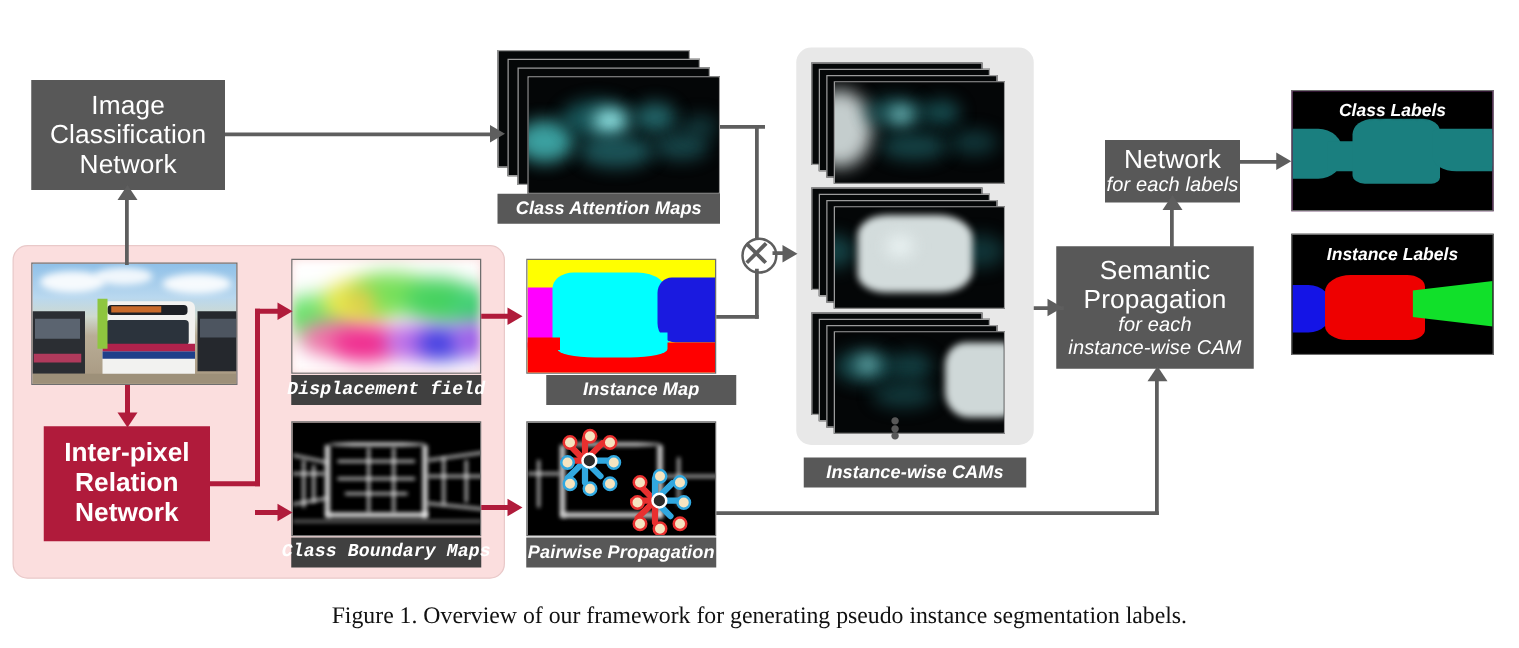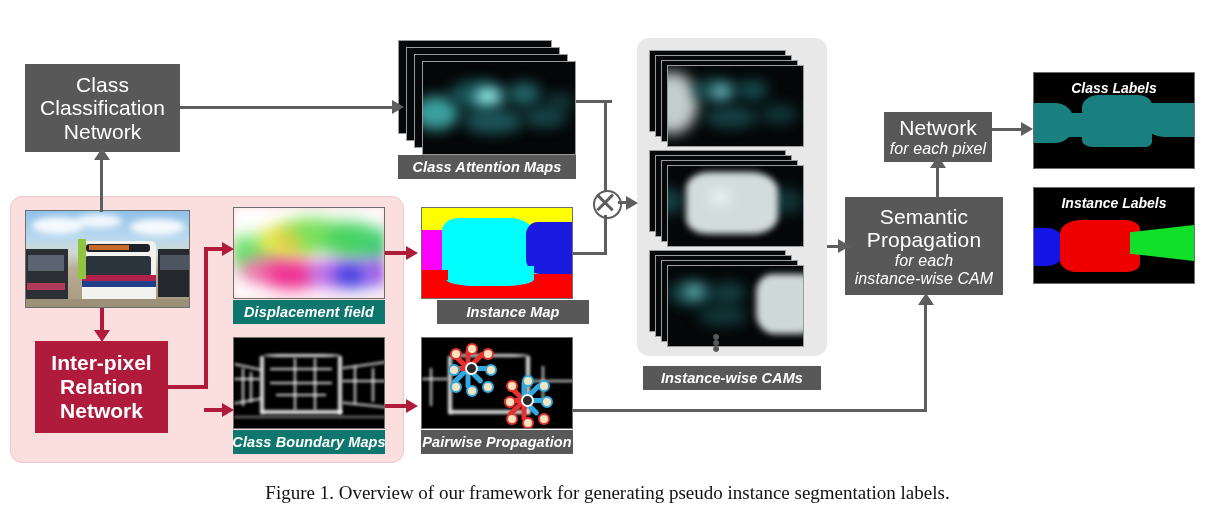--- a/index.html
+++ b/index.html
@@ -27,21 +27,21 @@
     font-size:21px;line-height:1.14;font-weight:600;
   }
 
   
   .chip{
     position:absolute;box-sizing:border-box;display:flex;align-items:center;
     justify-content:center;color:#ffffff;font-style:italic;font-weight:600;
     font-size:14.5px;white-space:nowrap;letter-spacing:.1px;
   }
   .chip.gray{background:#585858;}
-  .chip.red{background:#0f766e;}
+  .chip.red{background:#404040;font-family:Liberation Mono, monospace;}
   .chip.blue{background:#1789d6;line-height:1.18;flex-direction:column;font-size:15px;}
 
   
   .plate{position:absolute;box-sizing:border-box;overflow:hidden;}
   .plate.bordered{border:1.5px solid #6e6e6e;}
 
   
   #pinkbox{
     position:absolute;left:10px;top:196px;width:392px;height:265px;
     background:#fbdede;border:1.5px solid #e9c9c9;border-radius:12px;
@@ -104,21 +104,21 @@
   }
 </style>
 </head>
 <body>
 
 <div id="figure">
 
   <div id="pinkbox"></div>
 
   <div class="box proc" style="left:25px;top:64px;width:155px;height:88px;">
-    <div class="l1">Class</div>
+    <div class="l1">Image</div>
     <div class="l1">Classification</div>
     <div class="l1">Network</div>
   </div>
 
   <div class="plate bordered" style="left:25px;top:210px;width:165px;height:98px;">
     <div class="photo" style="background:linear-gradient(#8fc0e8 0%,#b9d8ef 28%,#cfd9cf 44%,#b9ad96 60%,#a79881 100%);">
 
       <div style="position:absolute;left:6px;top:6px;width:52px;height:17px;background:#fff;border-radius:50%;filter:blur(3px);opacity:.9;"></div>
       <div style="position:absolute;left:50px;top:3px;width:46px;height:14px;background:#fff;border-radius:50%;filter:blur(3px);opacity:.85;"></div>
       <div style="position:absolute;left:104px;top:8px;width:55px;height:16px;background:#fff;border-radius:50%;filter:blur(3px);opacity:.9;"></div>
@@ -324,21 +324,21 @@
   <div class="vdots" style="left:706px;top:334px;width:20px;">
     <span>•</span>
       <span>•</span>
       <span>•</span>
   </div>
 
   <div class="chip gray" style="left:643px;top:366px;width:178px;height:24px;">Instance-wise CAMs</div>
 
   <div class="box proc" style="left:884px;top:112px;width:108px;height:50px;">
     <div class="l1">Network</div>
-    <div class="ital">for each pixel</div>
+    <div class="ital">for each labels</div>
   </div>
 
   <div class="box proc" style="left:845px;top:197px;width:158px;height:98px;">
     <div class="l1">Semantic</div>
     <div class="l1">Propagation</div>
     <div class="ital">for each</div>
     <div class="ital">instance-wise CAM</div>
   </div>
 
   <div class="plate bordered" style="left:1033px;top:72px;width:162px;height:97px;background:#701a75;">

